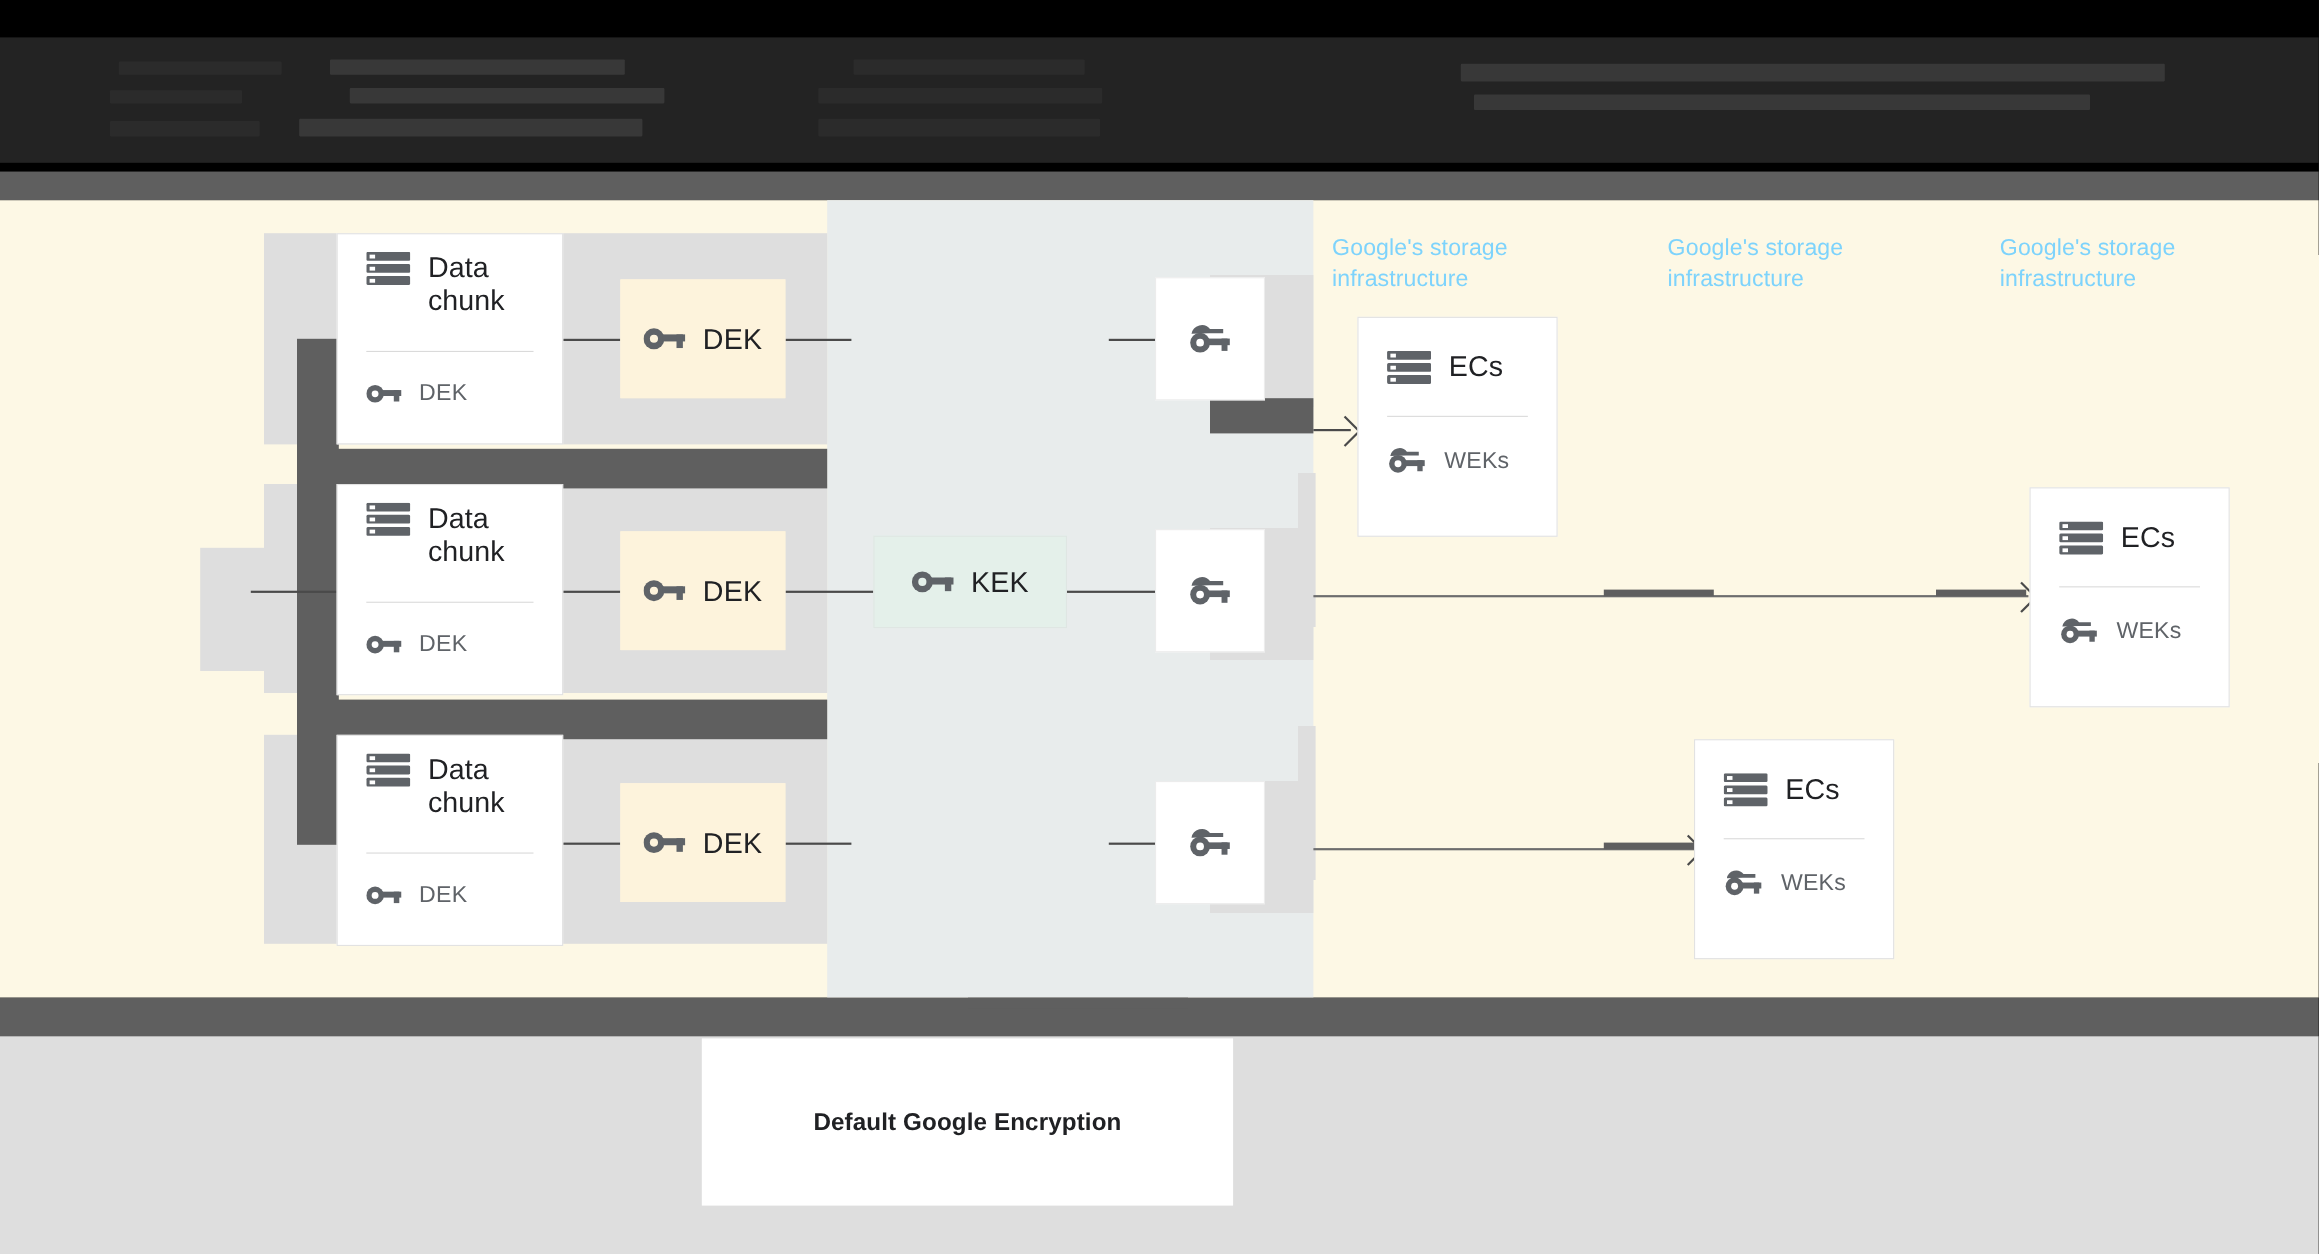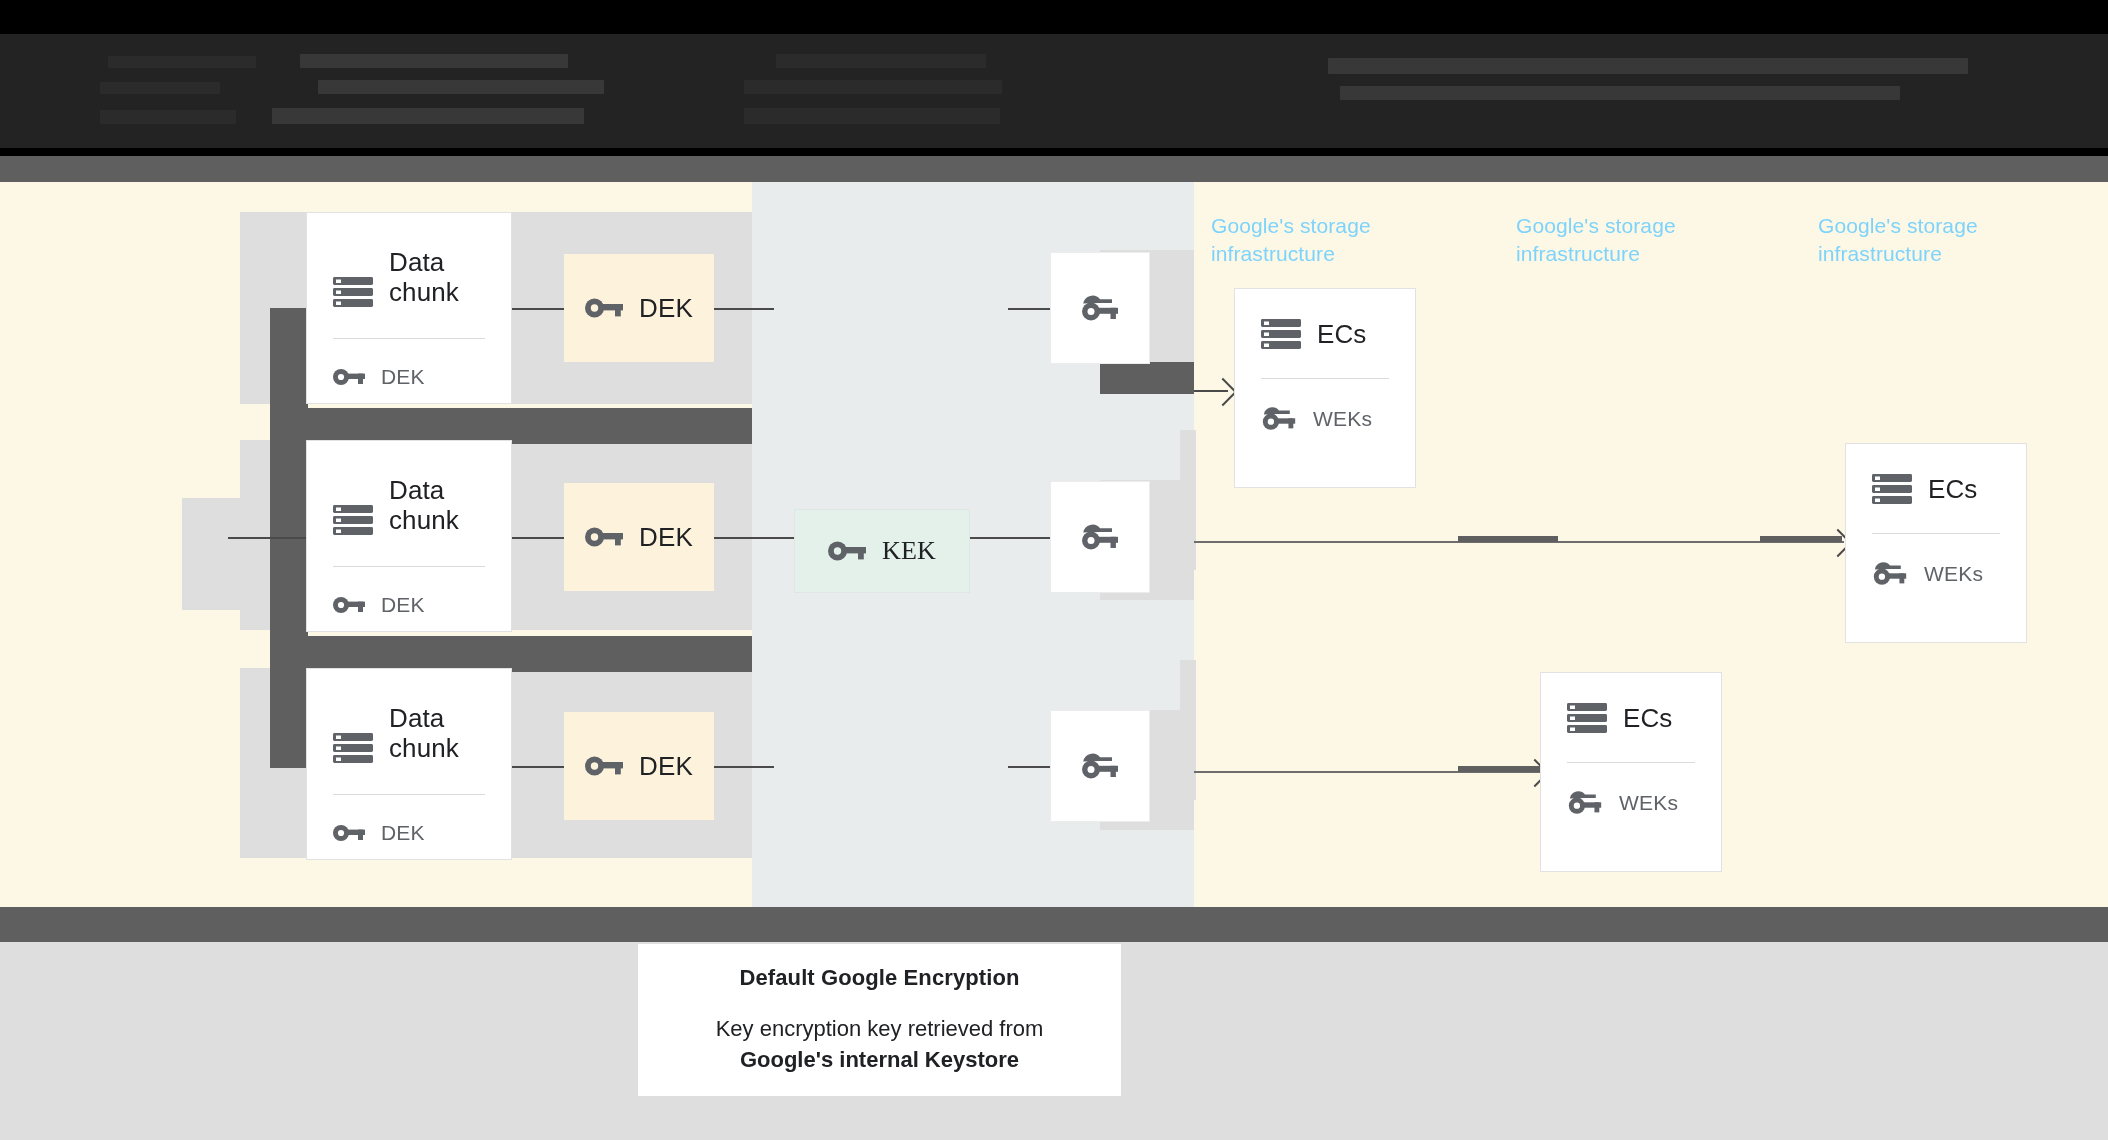--- a/index.html
+++ b/index.html
@@ -36,21 +36,21 @@
   
   .redact{position:absolute;background:#5f5f5f;}
 
   
   .hline{position:absolute;height:2px;background:#4a4a4a;}
   .hline.thin{height:1.5px;background:#6d6d6d;}
   .arrowhead{position:absolute;width:18px;height:18px;border-top:2px solid #4a4a4a;border-right:2px solid #4a4a4a;transform:rotate(45deg);}
 
   
   .card{position:absolute;background:#ffffff;border:1px solid #e2e2e2;box-sizing:border-box;}
-  .card .top-row{display:flex;align-items:flex-end;gap:16px;padding:35px 0 0 26px;}
+  .card .top-row{display:flex;align-items:flex-start;gap:16px;padding:16px 0 0 26px;}
   .card .title{font-size:26px;color:#202124;line-height:1.15;letter-spacing:.1px;}
   .divider{height:1px;background:#dadada;margin:0 26px;}
   .card .bot-row{display:flex;align-items:center;gap:16px;padding:0 0 0 26px;}
   .card .sub{font-size:21px;color:#5f6368;letter-spacing:.2px;}
 
   
   .card.simple{display:flex;align-items:center;gap:18px;padding-left:26px;}
   .card.simple .title{font-size:26px;}
 
   
@@ -261,21 +261,21 @@
       <svg viewBox="0 0 38 24" width="38" height="24" aria-hidden="true">
         <circle cx="9.5" cy="12" r="9.5" fill="#5f6368"></circle>
         <circle cx="9.5" cy="12" r="3.7" fill="#fdf3dc"></circle>
         <rect x="17" y="8" width="21" height="6.4" fill="#5f6368"></rect>
         <rect x="30" y="8" width="5.8" height="12.4" fill="#5f6368"></rect>
       </svg>
     </span>
     <span class="lbl">DEK</span>
   </div>
 
-  <div class="chip kek" style="left:794px;top:509px;width:176px;height:84px;font-family:Liberation Serif, serif;">
+  <div class="chip kek" style="left:794px;top:487px;width:176px;height:84px;">
     <span class="ico key">
       <svg viewBox="0 0 38 24" width="38" height="24" aria-hidden="true">
         <circle cx="9.5" cy="12" r="9.5" fill="#5f6368"></circle>
         <circle cx="9.5" cy="12" r="3.7" fill="#e4f0ea"></circle>
         <rect x="17" y="8" width="21" height="6.4" fill="#5f6368"></rect>
         <rect x="30" y="8" width="5.8" height="12.4" fill="#5f6368"></rect>
       </svg>
     </span>
     <span class="lbl">KEK</span>
   </div>
@@ -412,19 +412,15 @@
       <span class="sub">WEKs</span>
     </div>
   </div>
 
   <div class="band" id="dark-rule-bottom"></div>
   <div id="kek-panel-foot"></div>
   <div class="band" id="footer"></div>
 
   <div id="caption">
     <div class="cap-title">Default Google Encryption</div>
-    <div class="cap-body">
-      <span>Key encryption key retrieved from</span><br>
-      <b>Google's internal Keystore</b>
-    </div>
   </div>
 
 </div>
 
 </body></html>

